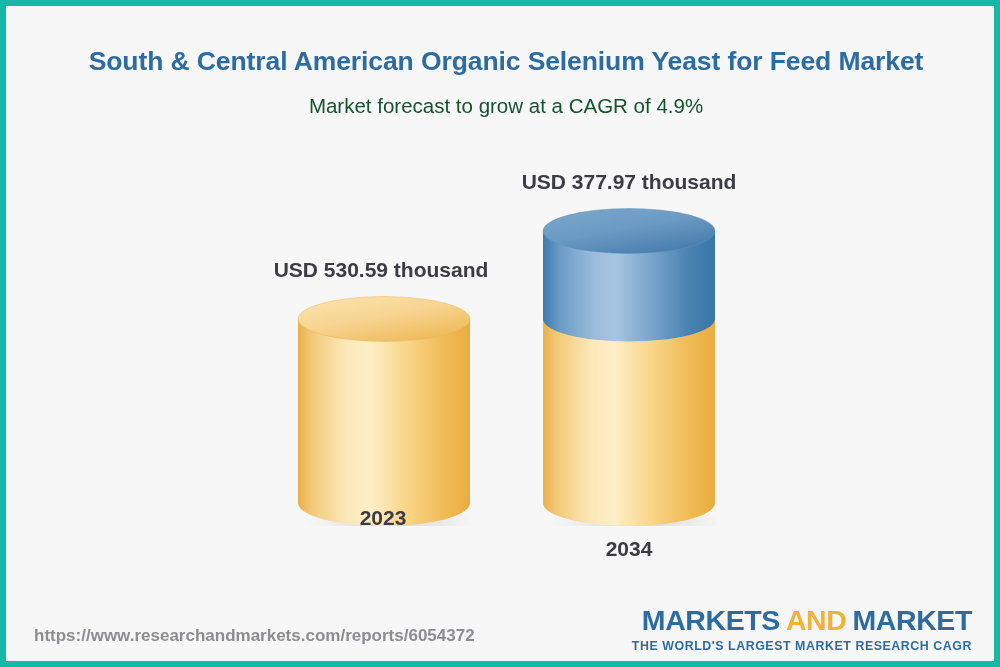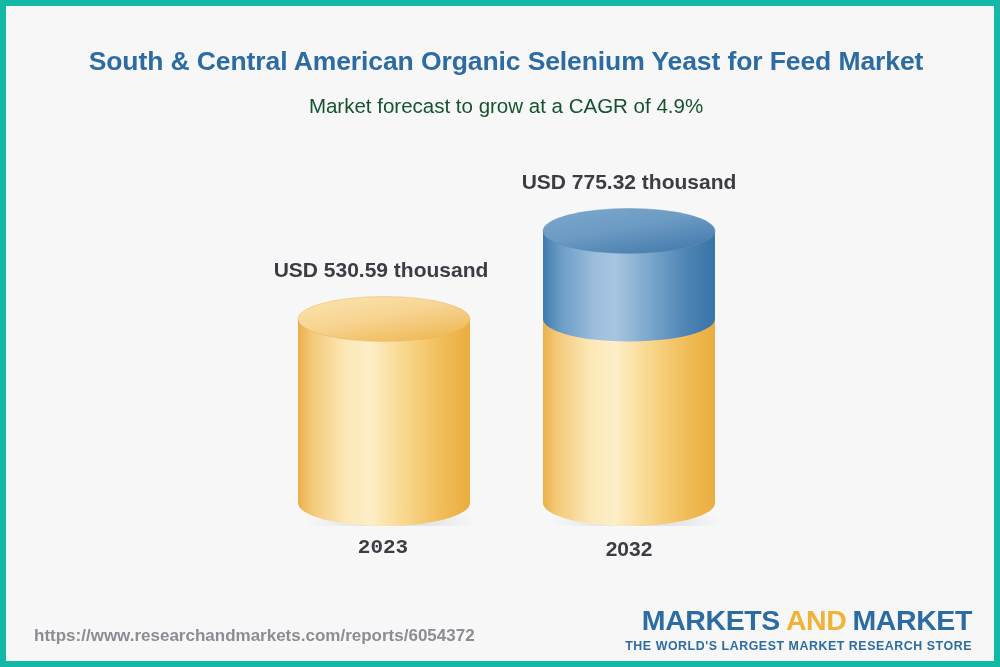--- a/index.html
+++ b/index.html
@@ -56,21 +56,21 @@
   .data-label.lbl-1 { left: 438px; top: 164px; width: 370px; }
   
   .cat-label {
     position: absolute;
     font-size: 21px;
     font-weight: bold;
     color: #3c3c44;
     text-align: center;
     white-space: nowrap;
   }
-  .cat-label.cat-0 { left: 192px; top: 530px; width: 370px; font-family: Liberation Mono, monospace; }
+  .cat-label.cat-0 { left: 192px; top: 500px; width: 370px; }
   .cat-label.cat-1 { left: 438px; top: 531px; width: 370px; }
   
   .cyl {
     position: absolute;
   }
   .cyl svg { display: block; }
   
   .footer-url {
     position: absolute;
     left: 28px;
@@ -185,26 +185,26 @@
 
       <path d="M2,23 L2,111 A86,22.5 0 0 0 174,111 L174,23 Z" fill="url(#blueBody)"></path>
 
       <ellipse cx="88" cy="23" rx="86" ry="22.5" fill="url(#blueTop)"></ellipse>
       <ellipse cx="88" cy="23" rx="86" ry="22.5" fill="none" stroke="#5f92bf" stroke-width="0.8" stroke-opacity="0.6"></ellipse>
     </svg>
   </div>
 
   <div class="data-label lbl-0">USD 530.59 thousand</div>
 
-  <div class="data-label lbl-1">USD 775.32 thousand</div>
+  <div class="data-label lbl-1">USD 377.97 thousand</div>
 
   <div class="cat-label cat-0">2023</div>
 
-  <div class="cat-label cat-1">2032</div>
+  <div class="cat-label cat-1">2034</div>
 
   <div class="footer-url">https://www.researchandmarkets.com/reports/6054372</div>
 
   <div class="logo">
     <div class="logo-main"><span>MARKETS</span><span class="logo-and" style="margin:12px 6px;">AND</span><span>MARKET</span></div>
-    <div class="logo-tag">THE WORLD'S LARGEST MARKET RESEARCH STORE</div>
+    <div class="logo-tag">THE WORLD'S LARGEST MARKET RESEARCH CAGR</div>
   </div>
 
 </div>
 
 </body></html>

